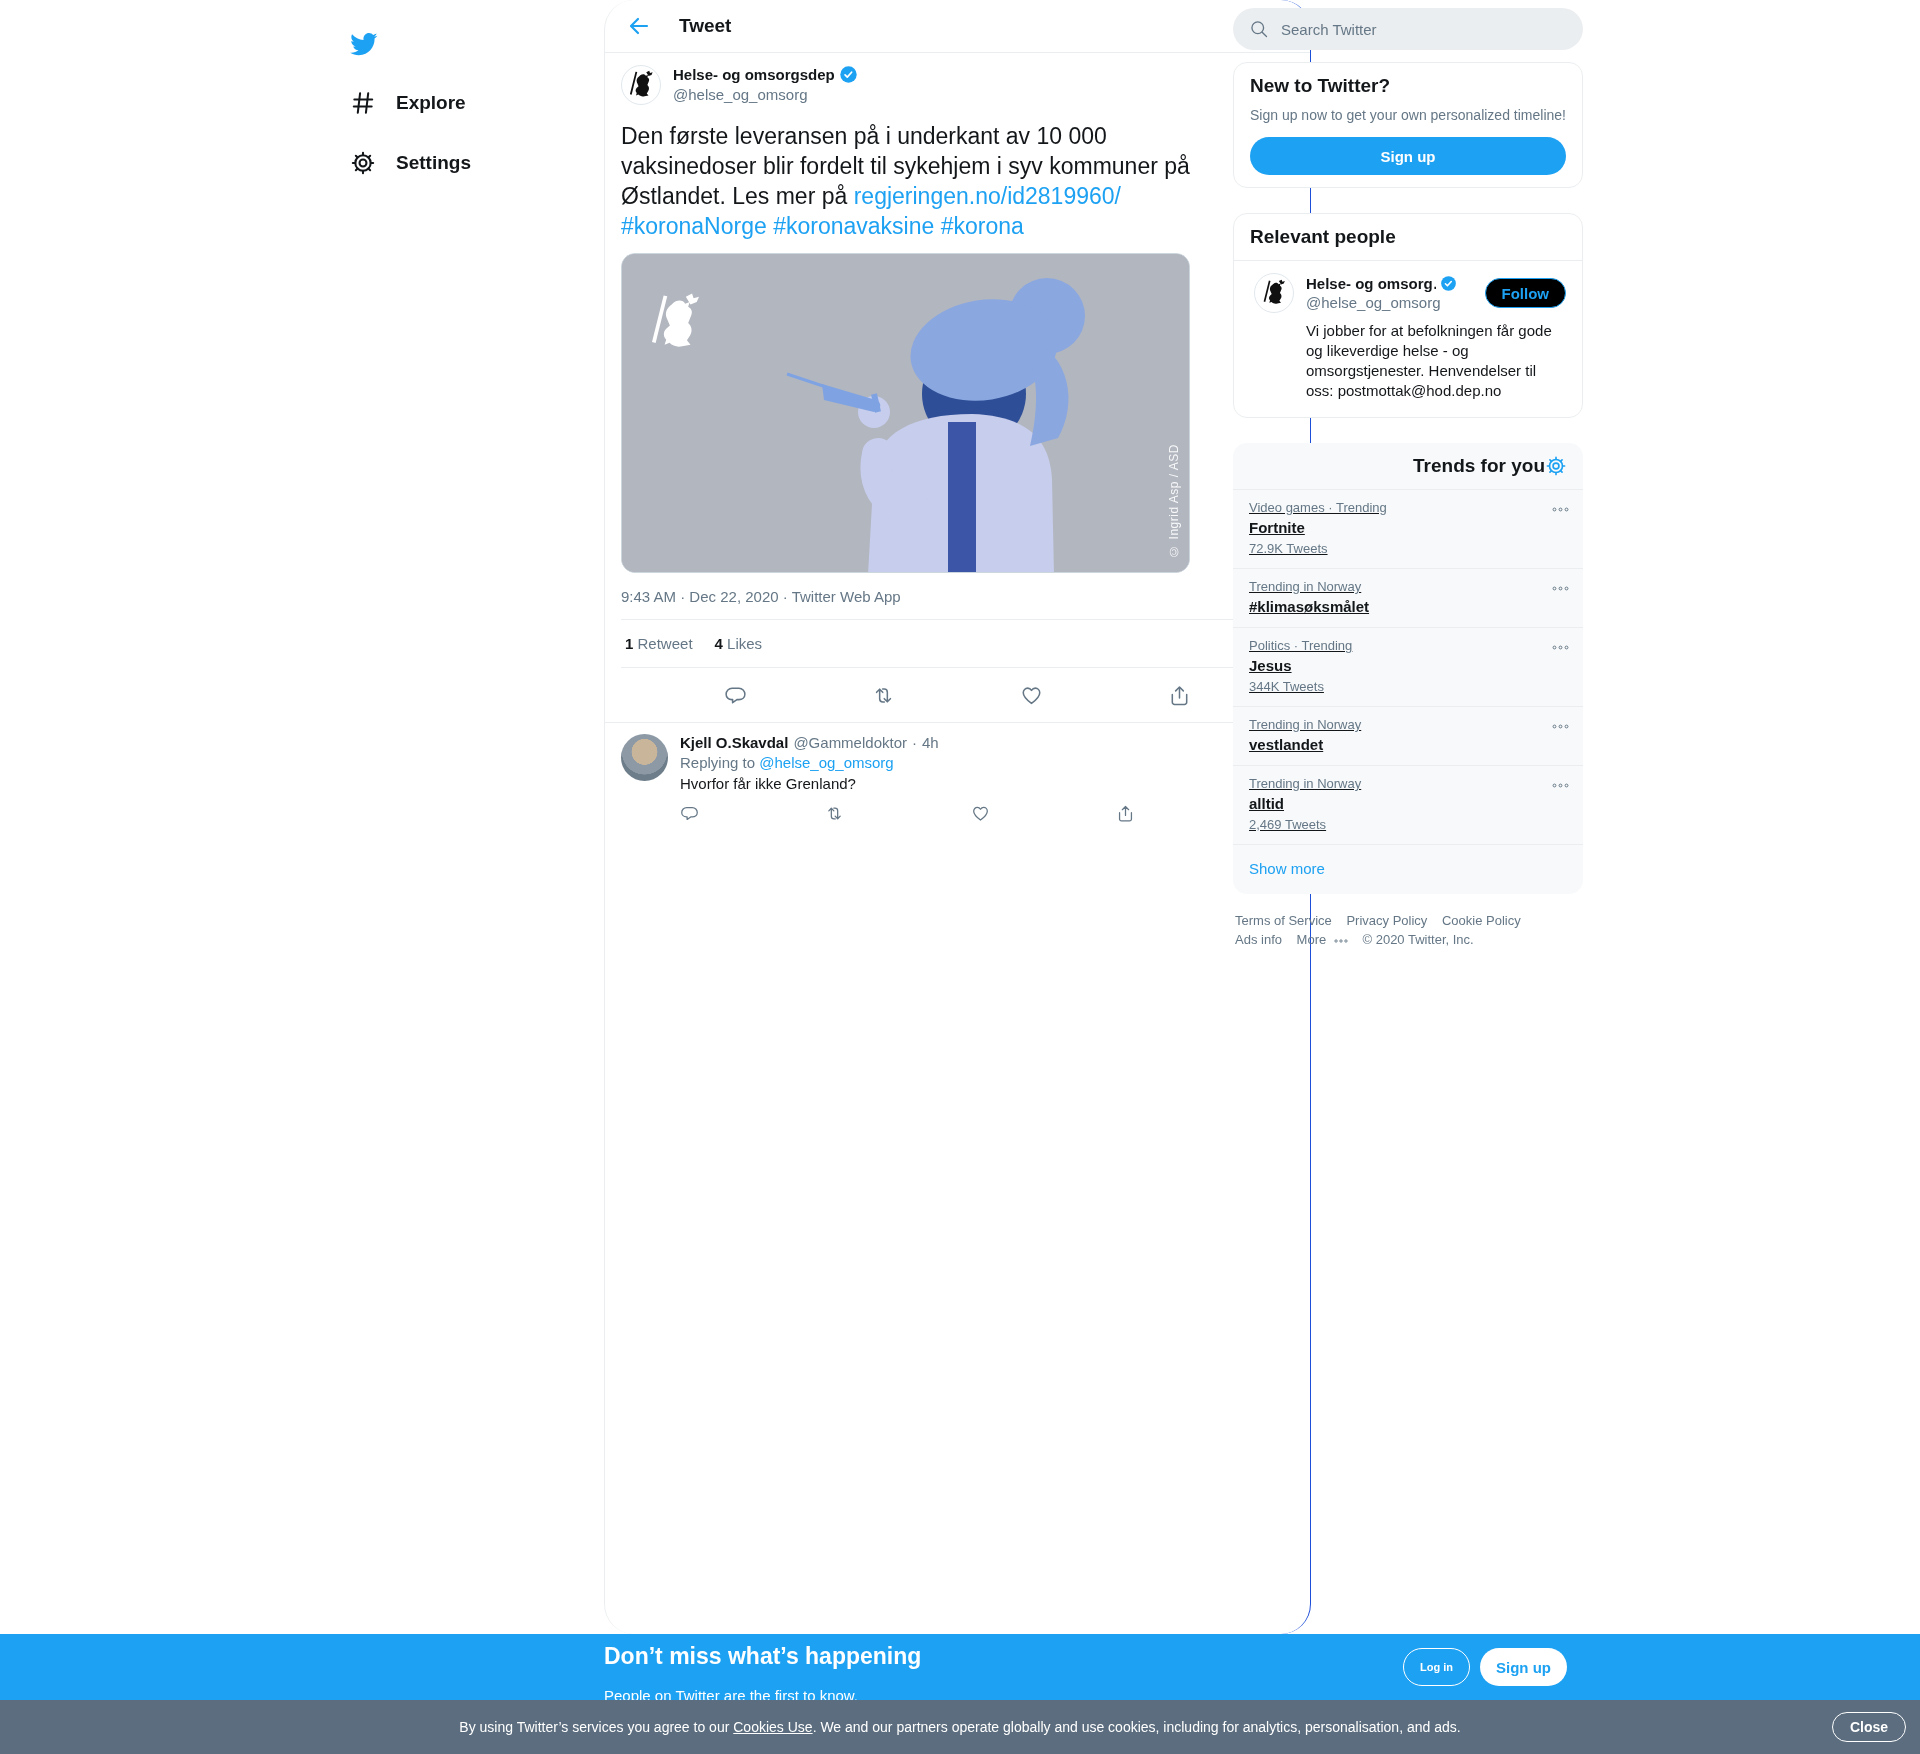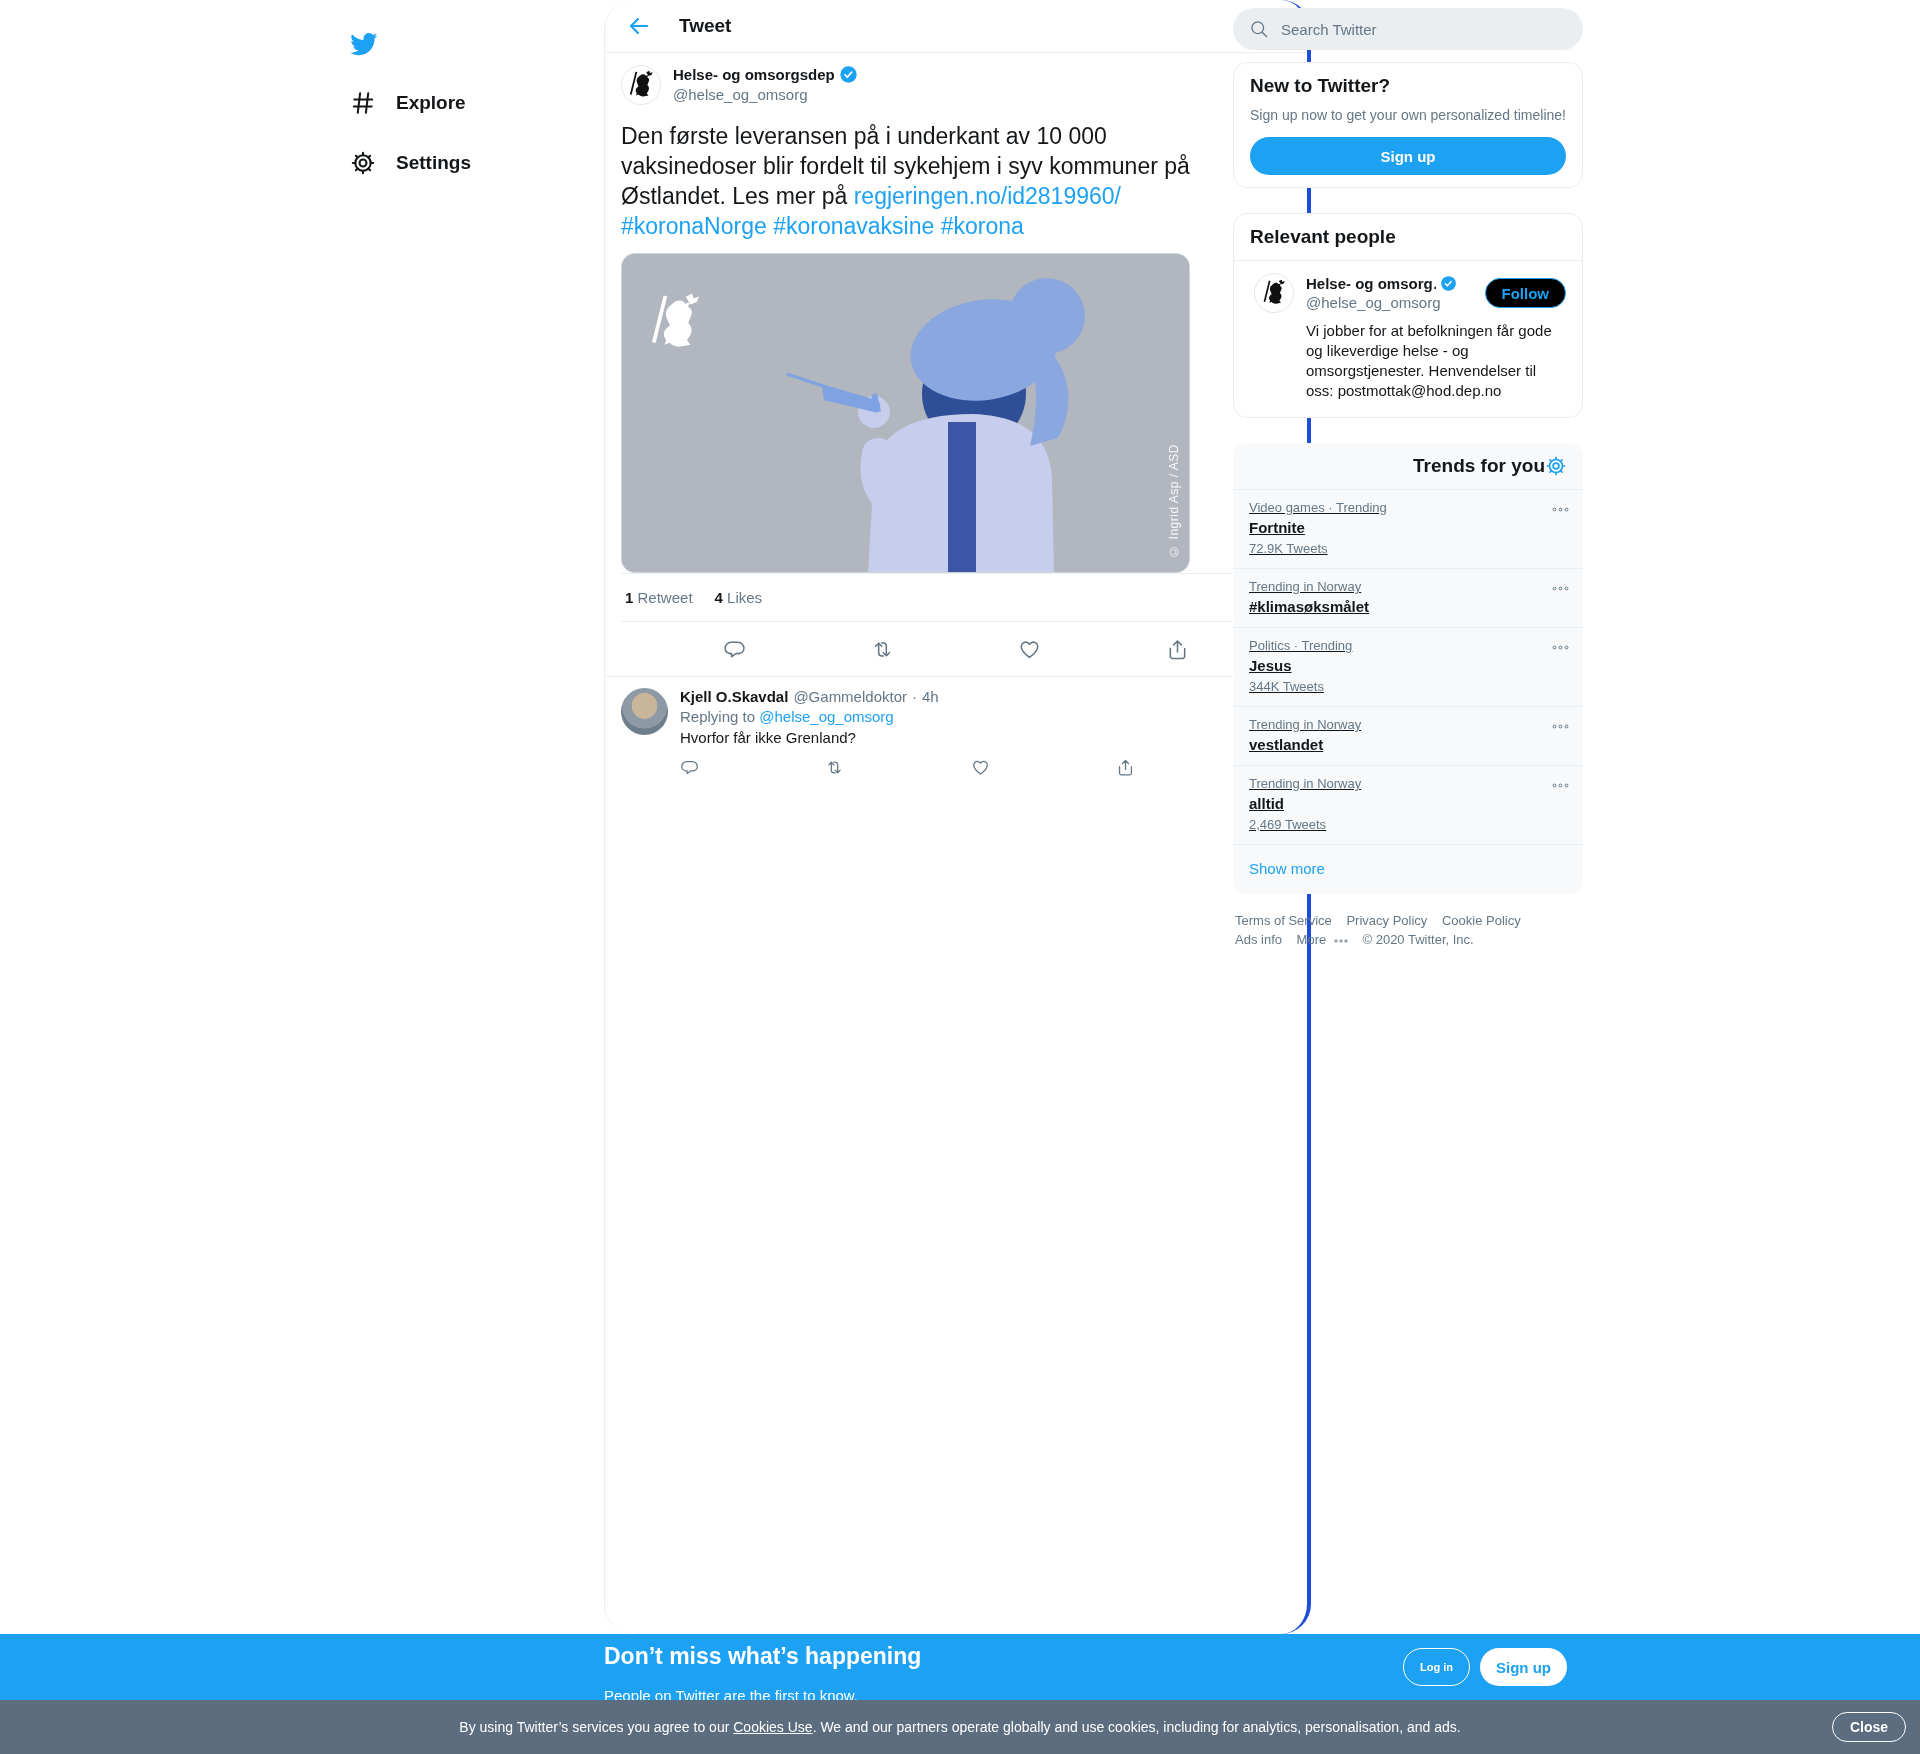--- a/index.html
+++ b/index.html
@@ -12,21 +12,21 @@
 
   
   .leftnav { position:absolute; left:340px; top:16px; width:260px; }
   .leftnav .logo { margin:17px 0 0 10px; }
   .nav-item { display:flex; align-items:center; gap:20px; margin:34px 0 0 10px; cursor:pointer; }
   .nav-item .nav-label { font-size:19px; font-weight:bold; color:#14171a; }
 
   
   .main {
     position:absolute; left:604px; top:0; width:707px; height:1634px;
-    border-left:1px solid #ebeef0; border-right:4px solid #1d4ed8; background:#fff;border-radius:30px;
+    border-left:1px solid #ebeef0; border-right:1px solid #1d4ed8; background:#fff;border-radius:30px;
   }
   .main-header { height:53px; display:flex; align-items:center; padding:0 16px; border-bottom:1px solid #ebeef0; }
   .main-header .back { margin:0 28px 0 6px; cursor:pointer; }
   .main-header .title { font-size:19px; font-weight:bold; }
 
   .tweet { padding:12px 16px 0 16px; }
   .tweet-head { display:flex; align-items:flex-start; }
   .avatar40 { width:40px; height:40px; border-radius:50%; background:#fff; border:1px solid #e1e8ed;
               display:flex; align-items:center; justify-content:center; overflow:hidden; flex:0 0 auto; }
   .tweet-head .who { margin-left:12px; flex:1; }
@@ -224,20 +224,21 @@
             <ellipse cx="362" cy="96" rx="74" ry="50" fill="#8aa7e0" transform="rotate(-9 362 96)"></ellipse>
             <path d="M408 86 C448 100 456 150 436 184 L408 192 C418 150 416 112 400 96 Z" fill="#8aa7e0"></path>
             <path d="M200 130 L254 146 C260 148 260 156 252 158 L202 146 Z" fill="#7fa3e2"></path>
             <path d="M165 120 L204 133" stroke="#7fa3e2" stroke-width="3" fill="none"></path>
             <path d="M252 140 l4 18" stroke="#7fa3e2" stroke-width="6" fill="none"></path>
           </g>
         </svg>
         <span class="img-credit">© Ingrid Asp / ASD</span>
       </div>
 
+      <div class="timestamp">9:43 AM · Dec 22, 2020 · Twitter Web App</div>
 
       <div class="stats-row">
         <span class="stat"><b>1</b> <span>Retweet</span></span>
         <span class="stat"><b>4</b> <span>Likes</span></span>
       </div>
 
       <div class="actions">
         <span class="act">
           <svg class="ico" width="23" height="23" viewBox="0 0 24 24">
               <path d="M9 19.5v-3.2H8C4.8 16.3 2.2 13.9 2.2 10.7 2.2 7.3 5 4.5 8.4 4.5h7.2c3.4 0 6.2 2.8 6.2 6.2s-2.8 5.6-6.2 5.6h-2.1L9 19.5z"></path>

